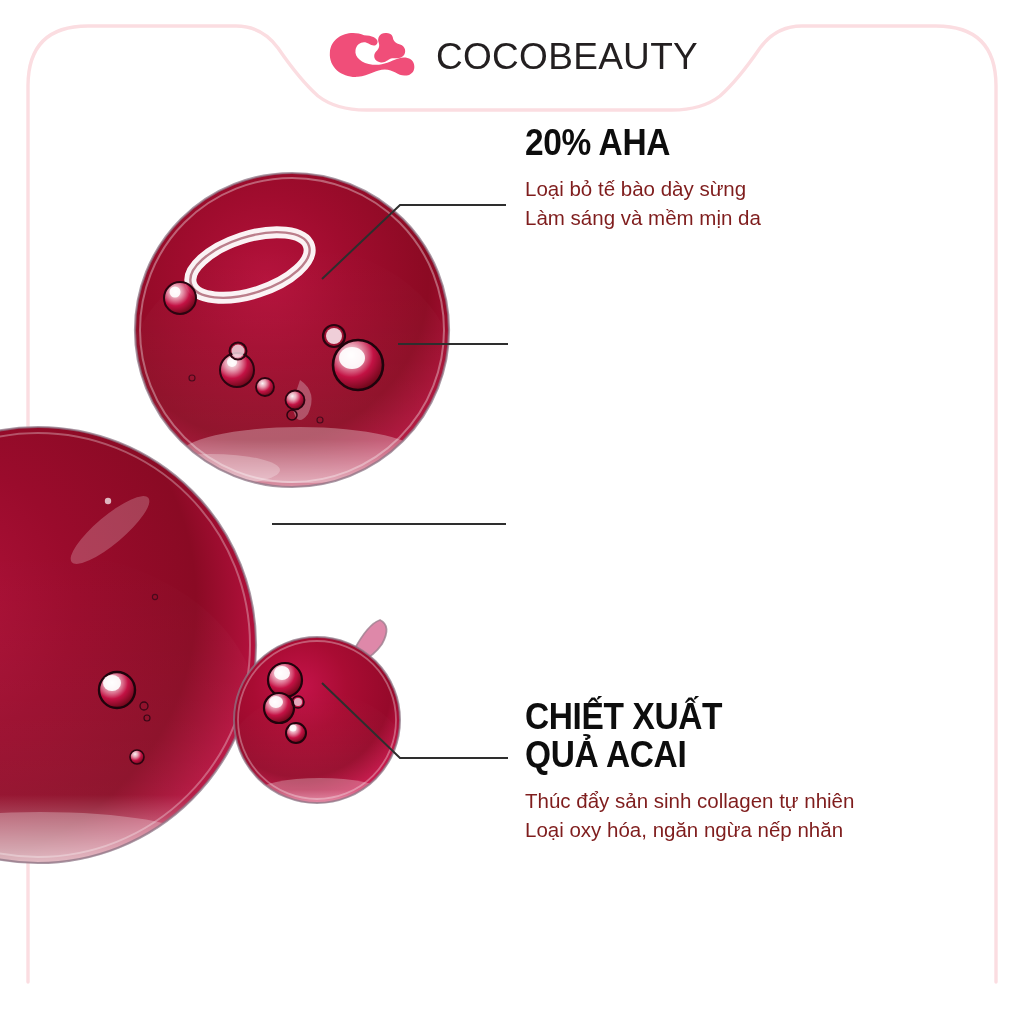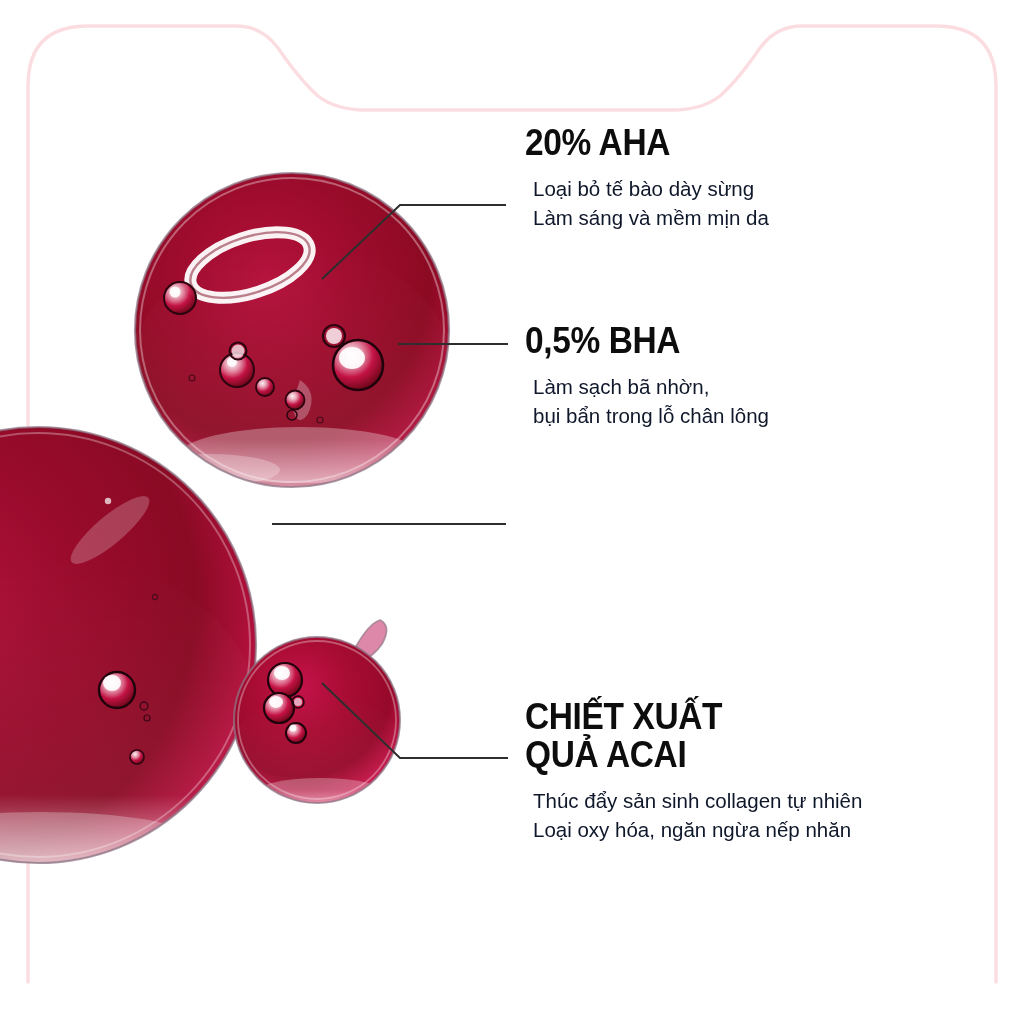--- a/index.html
+++ b/index.html
@@ -88,22 +88,22 @@
     margin: 0 0 12px 0;
     transform: scaleX(0.93);
     transform-origin: left center;
     white-space: pre-line;
   }
   .ing-desc {
     font-family: "Liberation Sans", sans-serif;
     font-weight: 400;
     font-size: 20.5px;
     line-height: 1.42;
-    color: #0f172a;
-    margin: 8px;
+    color: #7f1d1d;
+    margin: 0;
     white-space: pre-line;
   }
 
   #ing-aha      { top: 124px; }
   #ing-bha      { top: 322px; }
   #ing-ceramide { top: 500px; }
   #ing-acai     { top: 698px; }
 </style>
 </head>
 <body>
@@ -250,34 +250,44 @@
     <line x1="272" y1="524" x2="506" y2="524" stroke="#2e2e2e" stroke-width="2"></line>
     <polyline points="322,683 400,758 508,758" fill="none" stroke="#2e2e2e" stroke-width="2"></polyline>
   </svg>
 
   <div class="ingredient" id="ing-aha">
     <div class="ing-title">20% AHA</div>
     <div class="ing-desc">Loại bỏ tế bào dày sừng
 Làm sáng và mềm mịn da</div>
   </div>
 
-  <div class="ingredient" id="ing-bha">
-    <div class="ing-title">0,5% BHA</div>
-    <div class="ing-desc">Làm sạch bã nhờn,
-bụi bẩn trong lỗ chân lông</div>
-  </div>
 
 
   <div class="ingredient" id="ing-acai">
     <div class="ing-title">CHIẾT XUẤT
 QUẢ ACAI</div>
     <div class="ing-desc">Thúc đẩy sản sinh collagen tự nhiên
 Loại oxy hóa, ngăn ngừa nếp nhăn</div>
   </div>
 
+  <div id="brand-header">
+    <svg id="brand-mark" viewBox="0 0 150 95" aria-hidden="true">
+      <path d="M62 12 C 40 2, 8 12, 6 40 C 4 66, 28 82, 52 80
+               C 70 78, 82 68, 96 68 C 110 68, 118 78, 128 78
+               C 140 78, 146 70, 144 60 C 142 50, 130 46, 118 50
+               C 104 55, 92 62, 76 60 C 58 58, 46 48, 48 36
+               C 50 24, 62 20, 70 26 C 76 30, 82 30, 84 24
+               C 86 17, 74 12, 62 12 Z" fill="#F04E79"></path>
+      <path d="M97 8 C 88 8, 83 16, 86 24 C 88 30, 86 34, 82 38
+               C 76 44, 78 54, 88 56 C 96 58, 101 52, 106 50
+               C 112 48, 120 52, 126 46 C 132 40, 130 30, 121 27
+               C 114 25, 110 22, 109 15 C 108 10, 103 8, 97 8 Z" fill="#F04E79"></path>
+    </svg>
+    <div id="brand-name">COCOBEAUTY</div>
+  </div>
 
   <svg id="frame-svg" viewBox="0 0 1024 1024" aria-hidden="true">
     <path d="M 28 982
              L 28 86
              Q 28 26 88 26
              L 236 26
              Q 262 26 278 48
              Q 300 80 318 96
              Q 336 110 366 110
              L 672 110

